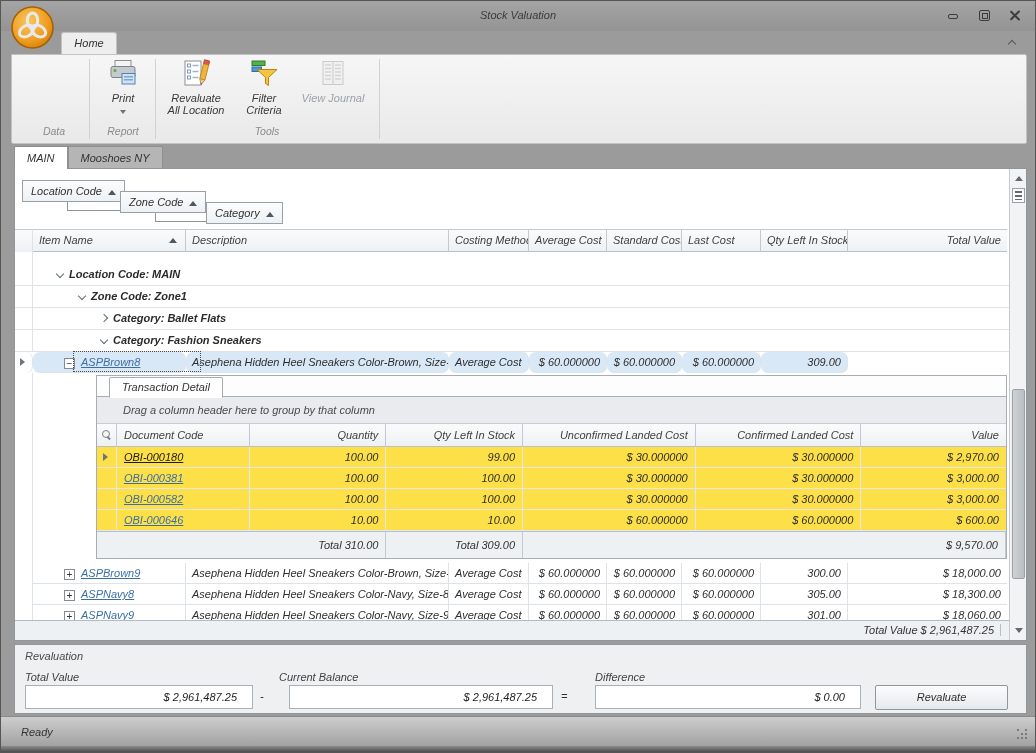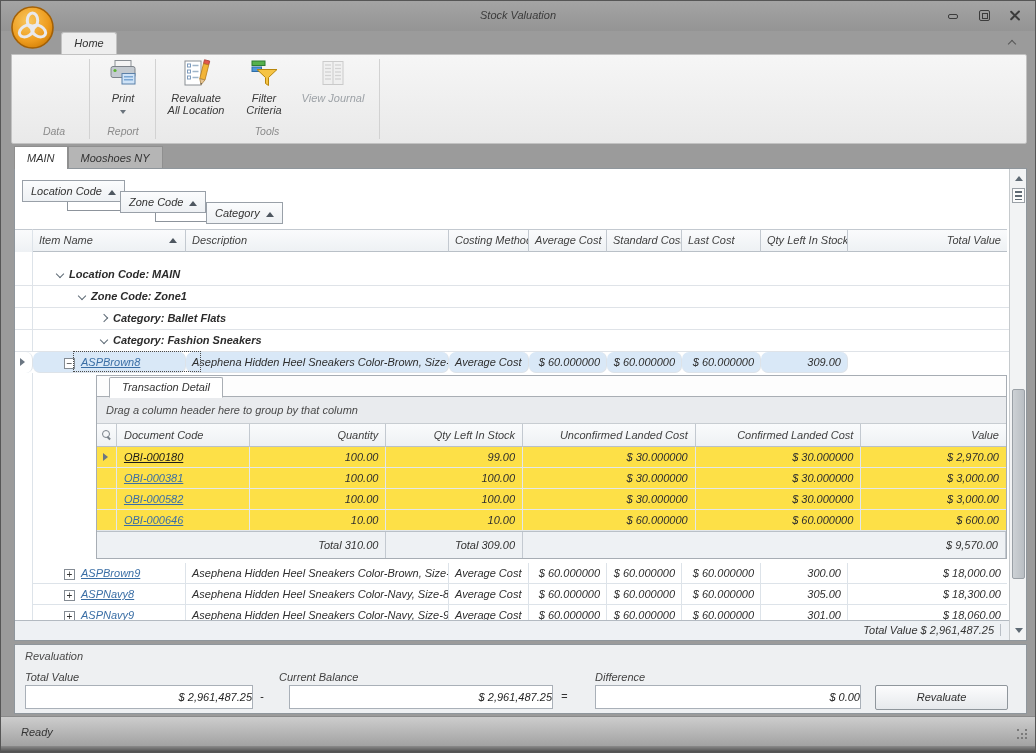--- a/index.html
+++ b/index.html
@@ -85,21 +85,21 @@
   .focus-rect { position:absolute; left:58px; top:122px; width:128px; height:21px; border:1px dotted #4a4a4a; pointer-events:none; z-index:5; }
   .row-arrow { display:inline-block; width:0; height:0; border-top:4px solid transparent; border-bottom:4px solid transparent; border-left:5px solid #6b7682; margin:6px 0 0 5px; }
 
   
   .detail-slot { height:190px; }
   .detail-slot .w-gut { border-bottom:none; }
   .detail-host { flex:1; position:relative; }
   .detail-panel { position:absolute; left:63px; top:2px; width:911px; height:184px; border:1px solid #a7adb4; background:#fde047; display:flex; flex-direction:column; }
   .dtab-strip { height:22px; border-bottom:1px solid #a9aeb4; background:#fdfdfd; position:relative; }
   .dtab { position:absolute; left:12px; top:1px; height:21px; padding:0 12px; background:#fff; border:1px solid #a9aeb4; border-bottom:1px solid #fff; border-radius:2px 2px 0 0; line-height:19px; color:#333; z-index:2; }
-  .dragband { height:27px; background:#e9ebee; border-bottom:1px solid #c8cdd2; color:#4a4a4a; line-height:26px; padding-left:9px; }
+  .dragband { height:27px; background:#e9ebee; border-bottom:1px solid #c8cdd2; color:#4a4a4a; line-height:26px; padding-left:26px; }
   .drow { display:flex; }
   .dc { border-right:1px solid #e3e7eb; border-bottom:1px solid #e3e7eb; padding:0 7px; line-height:20px; white-space:nowrap; overflow:hidden; }
   .d-gut { width:20px; padding:0; } .d-doc { width:133px; } .d-qty { width:137px; }
   .d-qtyl { width:137px; } .d-unc { width:173px; } .d-conf { width:166px; }
   .d-val { width:145px; border-right:none; }
   .dhead { height:23px; }
   .dhead .dc { background:linear-gradient(#fafbfc,#eef1f4); border-right:1px solid #c3c9d0; border-bottom:1px solid #b9c0c7; color:#3f3f3f; line-height:22px; }
   .dhead .d-val { border-right:none; text-align:right; }
   .ddata { height:21px; }
   .dfoot { flex:1; background:#eef1f4; border-top:1px solid #b9c0c7; }
@@ -119,21 +119,21 @@
   .tri-up { display:inline-block; width:0; height:0; border-left:4px solid transparent; border-right:4px solid transparent; border-bottom:5px solid #5f6a74; margin-top:4px; }
   .tri-down { display:inline-block; width:0; height:0; border-left:4px solid transparent; border-right:4px solid transparent; border-top:5px solid #5f6a74; margin-top:5px; }
   .sb-menu { position:absolute; left:2px; top:19px; width:13px; height:15px; background:#fbfbfb; border:1px solid #9aa0a6; }
   .sb-menu i { display:block; height:1.4px; background:#5f6a74; margin:2.4px 2px 0 2px; }
   .sb-thumb { position:absolute; left:2px; top:220px; width:13px; height:190px; background:linear-gradient(90deg,#cdd1d5,#b9bec3); border:1px solid #9aa0a6; border-radius:2px; }
 
   
   .reval { position:absolute; left:13px; top:643px; width:1013px; height:70px; background:#eef0f2; border:1px solid #8f969c; }
   .reval-caption { position:absolute; left:10px; top:5px; color:#4a4a4a; }
   .fld-label { position:absolute; top:26px; color:#3f3f3f; }
-  .fld { position:absolute; top:40px; height:24px; background:#fff; border:1px solid #a9b0b8; text-align:right; line-height:22px; padding:0 0; color:#1d1d1d; }
+  .fld { position:absolute; top:40px; height:24px; background:#fff; border:1px solid #a9b0b8; text-align:right; line-height:22px; padding:0 15px; color:#1d1d1d; }
   .op { position:absolute; top:45px; color:#333; }
   .btn-revaluate { position:absolute; top:40px; left:860px; width:133px; height:25px; background:linear-gradient(#fcfcfd,#e6e9ec); border:1px solid #8f969c; border-radius:2px; text-align:center; line-height:23px; color:#2f2f2f; }
 
   
   .statusbar { position:absolute; left:0; top:715px; width:100%; height:31px; background:linear-gradient(#cdcdcd,#a2a2a2); border-top:1px solid #8a8a8a; border-bottom:1px solid #787878; }
   .status-text { position:absolute; left:20px; top:9px; color:#333; }
   .grip { position:absolute; right:6px; bottom:5px; width:12px; height:12px; }
   .grip::before { content:""; position:absolute; left:0; top:0; width:2px; height:2px; background:#7a7a7a;
     box-shadow: 8px 8px #7a7a7a, 8px 4px #7a7a7a, 8px 0 #7a7a7a, 4px 8px #7a7a7a, 4px 4px #7a7a7a, 0 8px #7a7a7a; }
   .window-bottom { position:absolute; left:0; bottom:0; width:100%; height:6px; background:linear-gradient(#8b8b8b,#4f4f4f); }

